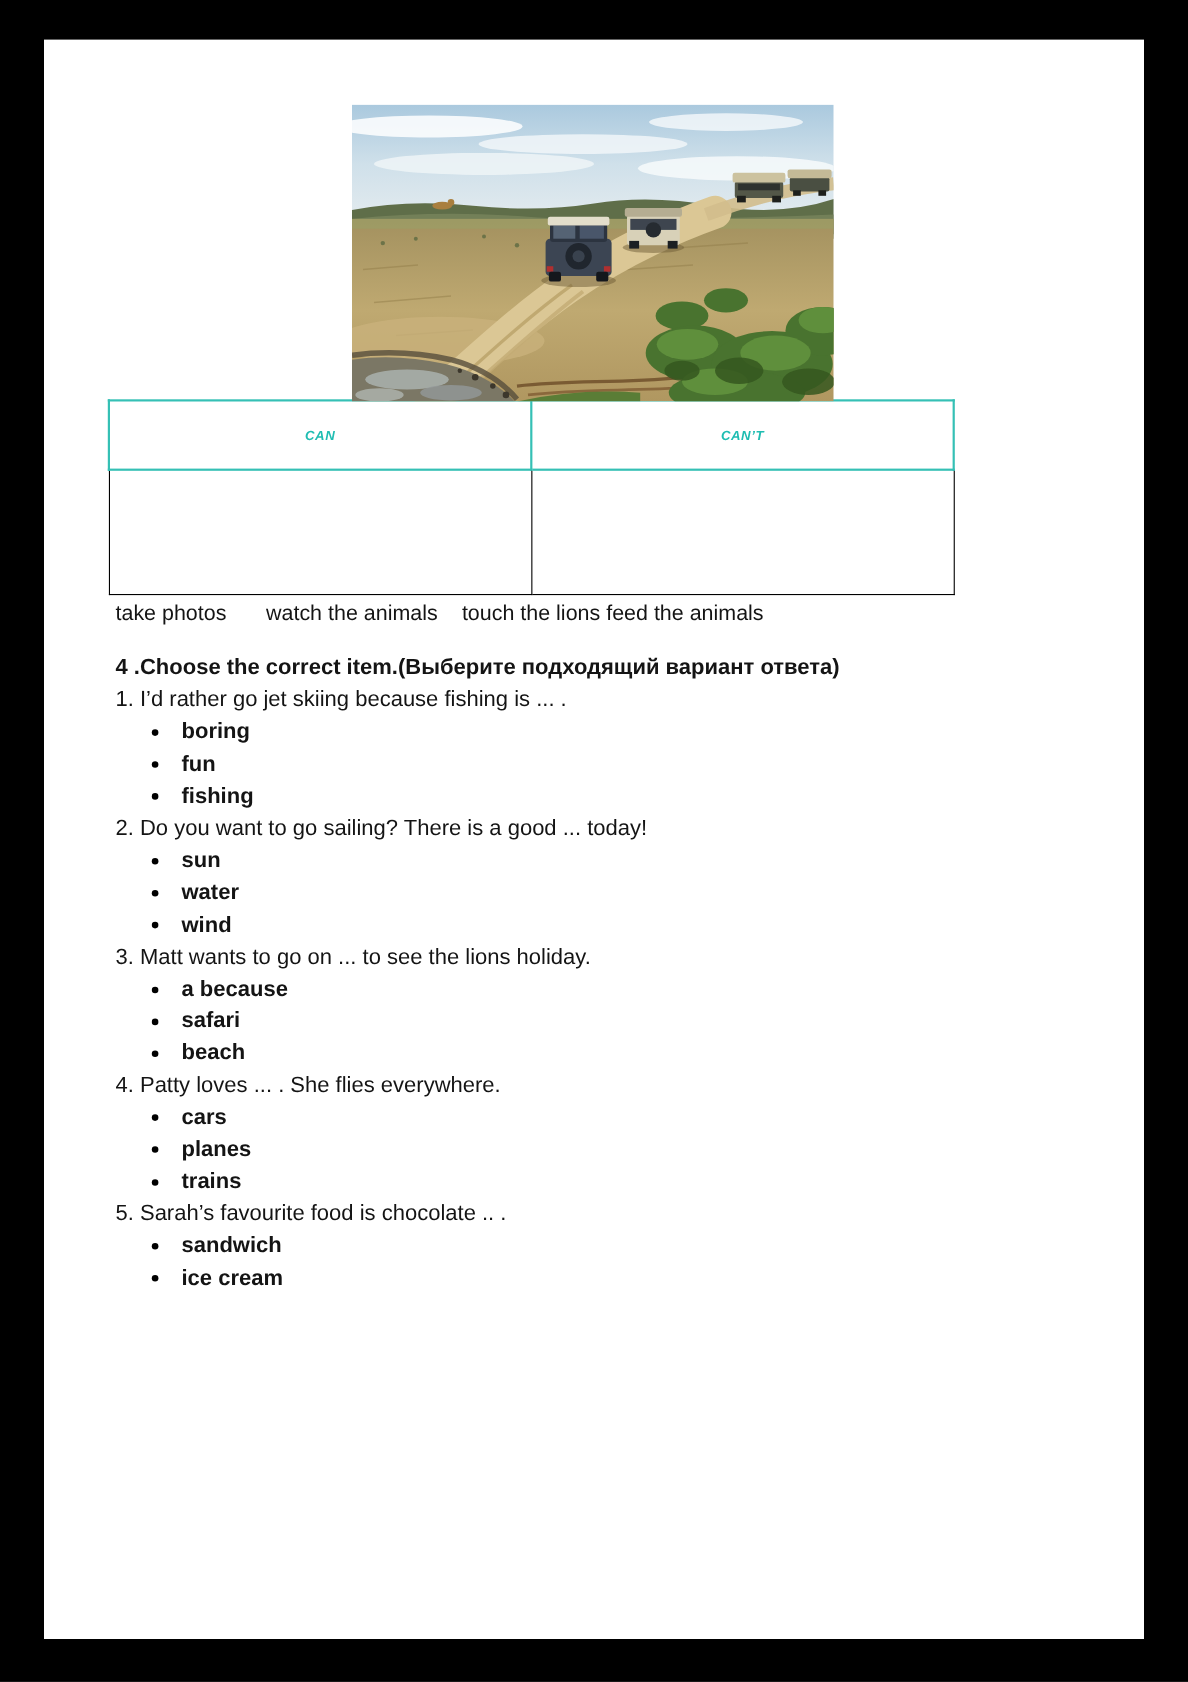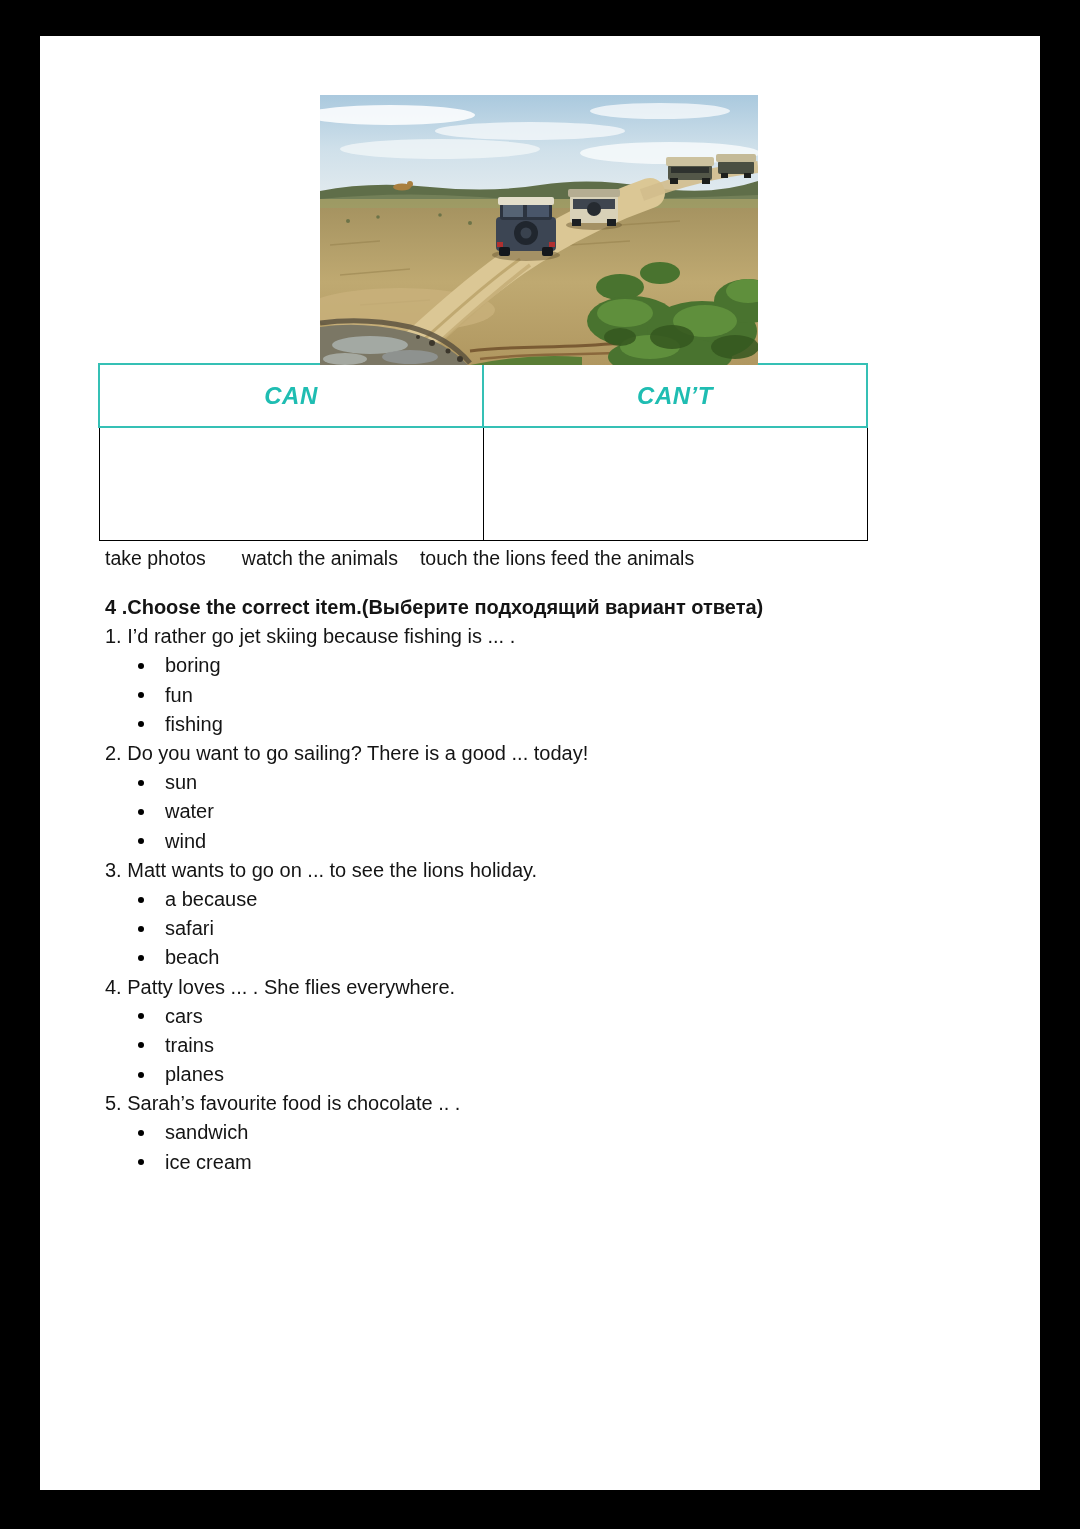--- a/index.html
+++ b/index.html
@@ -43,21 +43,21 @@
   }
   .cantable td { width: 50%; padding: 0; }
   .cantable tr.hdr td {
     border: 2px solid #35c0b5;
     height: 61px;
     text-align: center;
     vertical-align: middle;
     color: #1fbdb2;
     font-weight: bold;
     font-style: italic;
-    font-size: 24px;
+    font-size: 12px;
     letter-spacing: 0.5px;
   }
   .cantable tr.bodyrow td {
     border: 1px solid #000000;
     height: 112px;
   }
 
   
   .wordbank {
     position: absolute;
@@ -79,20 +79,21 @@
     font-size: 20px;
     line-height: 29.2px;
     color: #141414;
   }
   .exercise .heading { font-weight: bold; }
   .q-text { }
   .opt {
     display: flex;
     align-items: center;
     height: 29.2px;
+    font-weight: bold;
   }
   .opt .dot {
     width: 6px;
     height: 6px;
     border-radius: 50%;
     background: #000000;
     margin-left: 33px;
     margin-right: 21px;
     flex: 0 0 auto;
   }
@@ -304,26 +305,26 @@
     </div>
 
     <div class="question">
       <div class="q-text">4. Patty loves ... . She flies everywhere.</div>
       <div class="opt">
           <span class="dot"></span>
           <span>cars</span>
         </div>
       <div class="opt">
           <span class="dot"></span>
+          <span>planes</span>
+        </div>
+      <div class="opt">
+          <span class="dot"></span>
           <span>trains</span>
         </div>
-      <div class="opt">
-          <span class="dot"></span>
-          <span>planes</span>
-        </div>
     </div>
 
     <div class="question">
       <div class="q-text">5. Sarah’s favourite food is chocolate .. .</div>
       <div class="opt">
           <span class="dot"></span>
           <span>sandwich</span>
         </div>
       <div class="opt">
           <span class="dot"></span>

